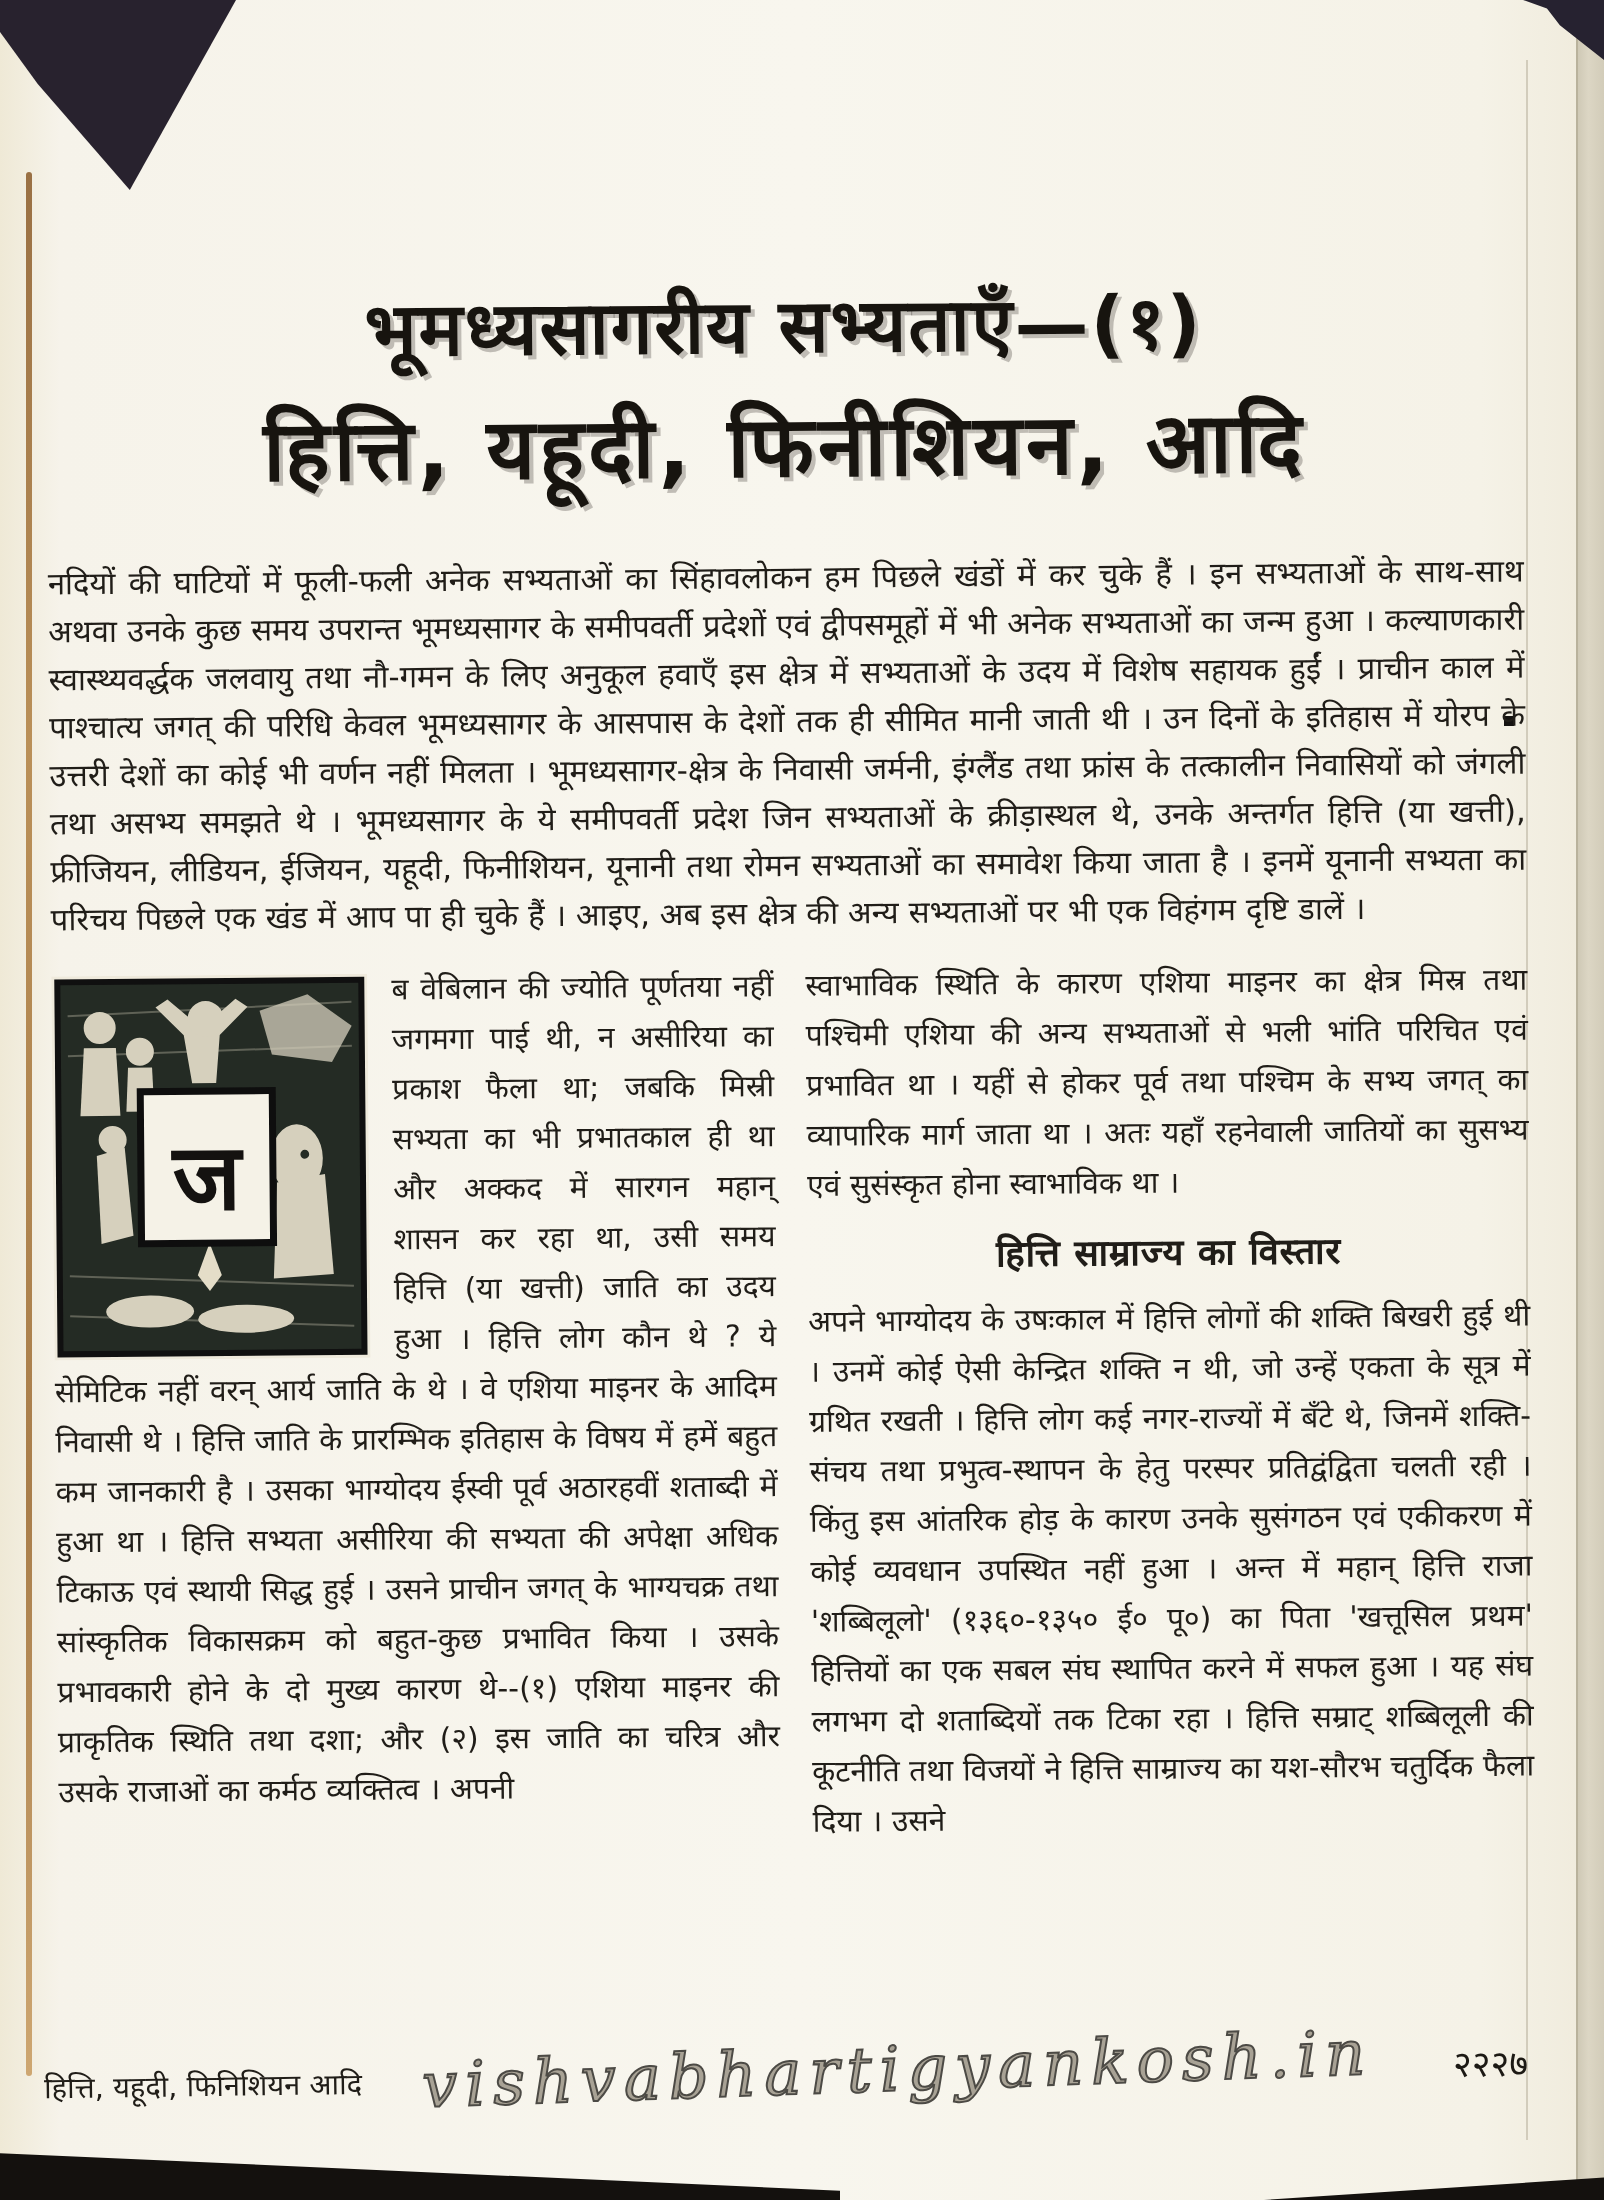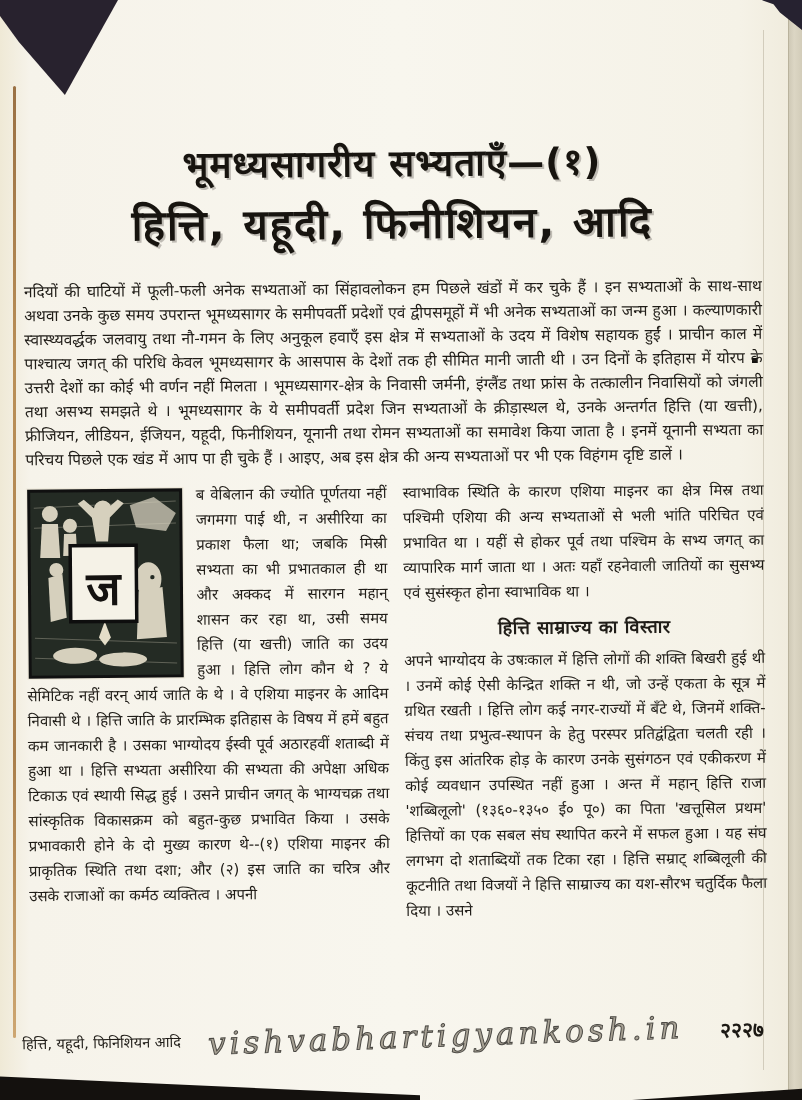--- a/index.html
+++ b/index.html
@@ -35,21 +35,21 @@
   .col{width:361px;font-size:15px;line-height:25px;text-align:justify;}
   .woodcut{float:left;margin:4px 12px 4px 0;display:block;}
   .sec-head{text-align:center;font-size:18px;font-weight:600;margin:10px 0 8px 0;letter-spacing:.5px;}
   
   .footer{position:absolute;left:22px;top:1018px;width:742px;display:flex;align-items:flex-end;
     transform:rotate(-0.8deg);}
   .runtitle{font-size:14.5px;white-space:nowrap;padding-bottom:6px;}
   .watermark{flex:1;text-align:center;font-family:"DejaVu Serif",serif;font-style:italic;
     font-size:31px;letter-spacing:4px;color:#a8a295;-webkit-text-stroke:1px #4c4a45;
     transform:rotate(-1.2deg);white-space:nowrap;}
-  .pagenum{font-size:21px;font-weight:bold;color:#1c1914;padding-bottom:6px;padding-left:10px;}
+  .pagenum{font-size:18px;font-weight:normal;color:#1c1914;padding-bottom:6px;padding-left:10px;}
 </style>
 </head>
 <body>
 
 <div class="page">
 
   <div class="edge-strip"></div>
   <div class="edge-line"></div>
   <div class="cover-tl"></div>
   <div class="cover-tr"></div>

